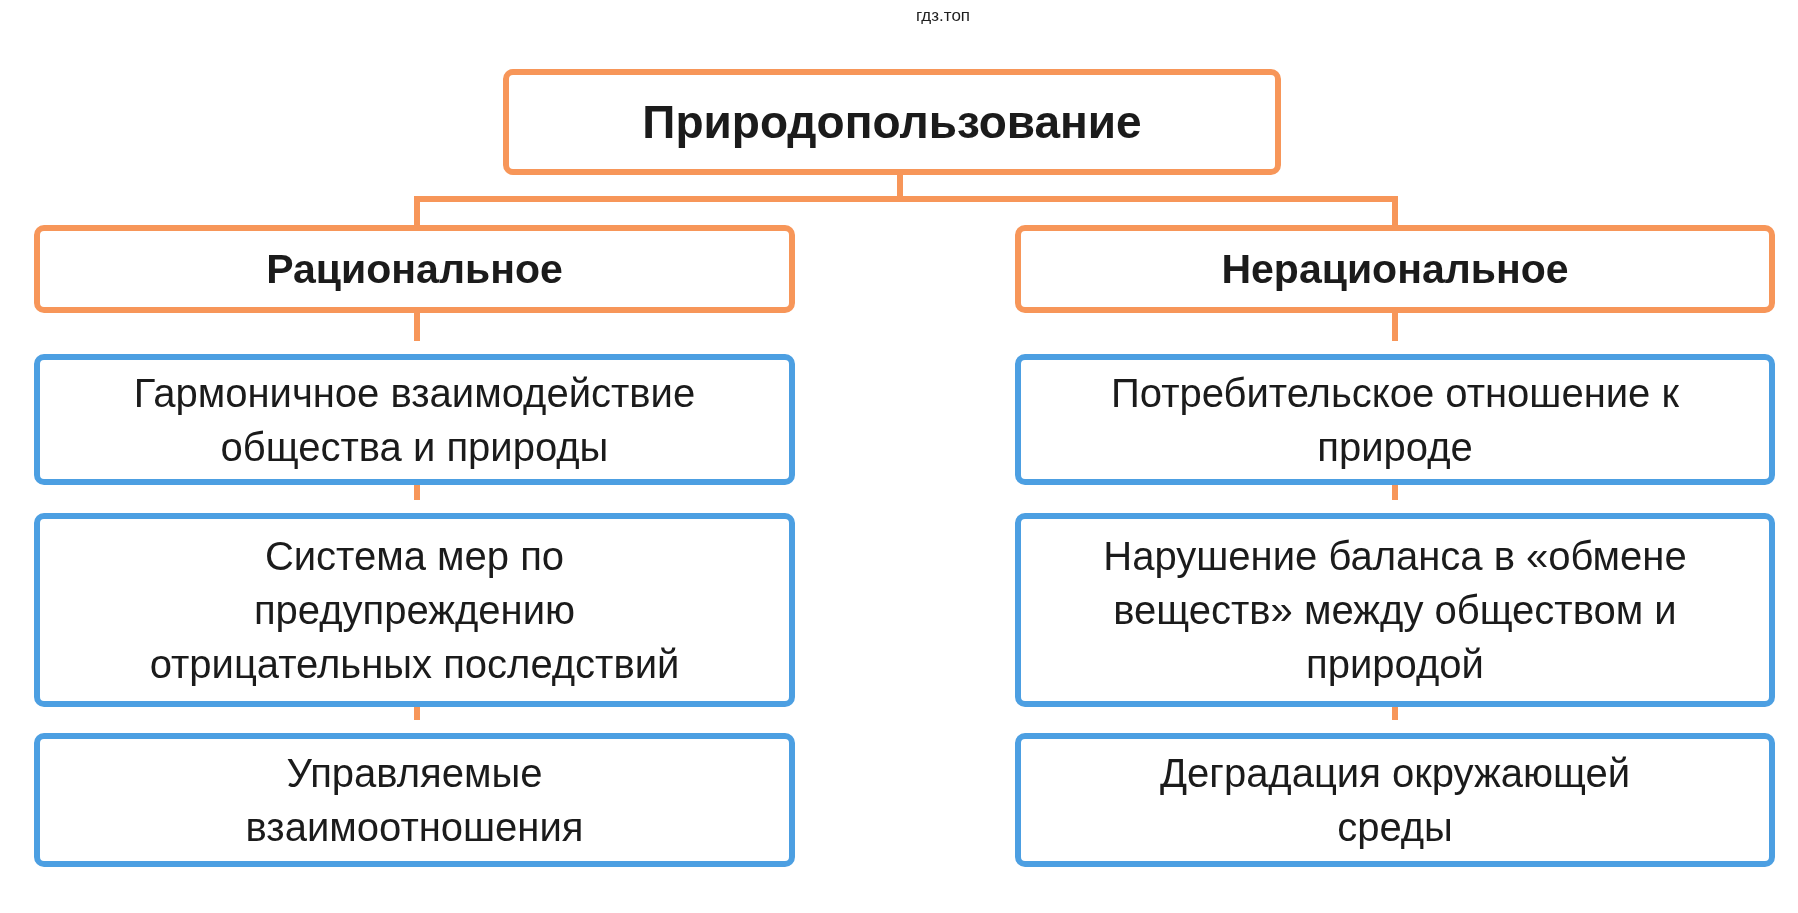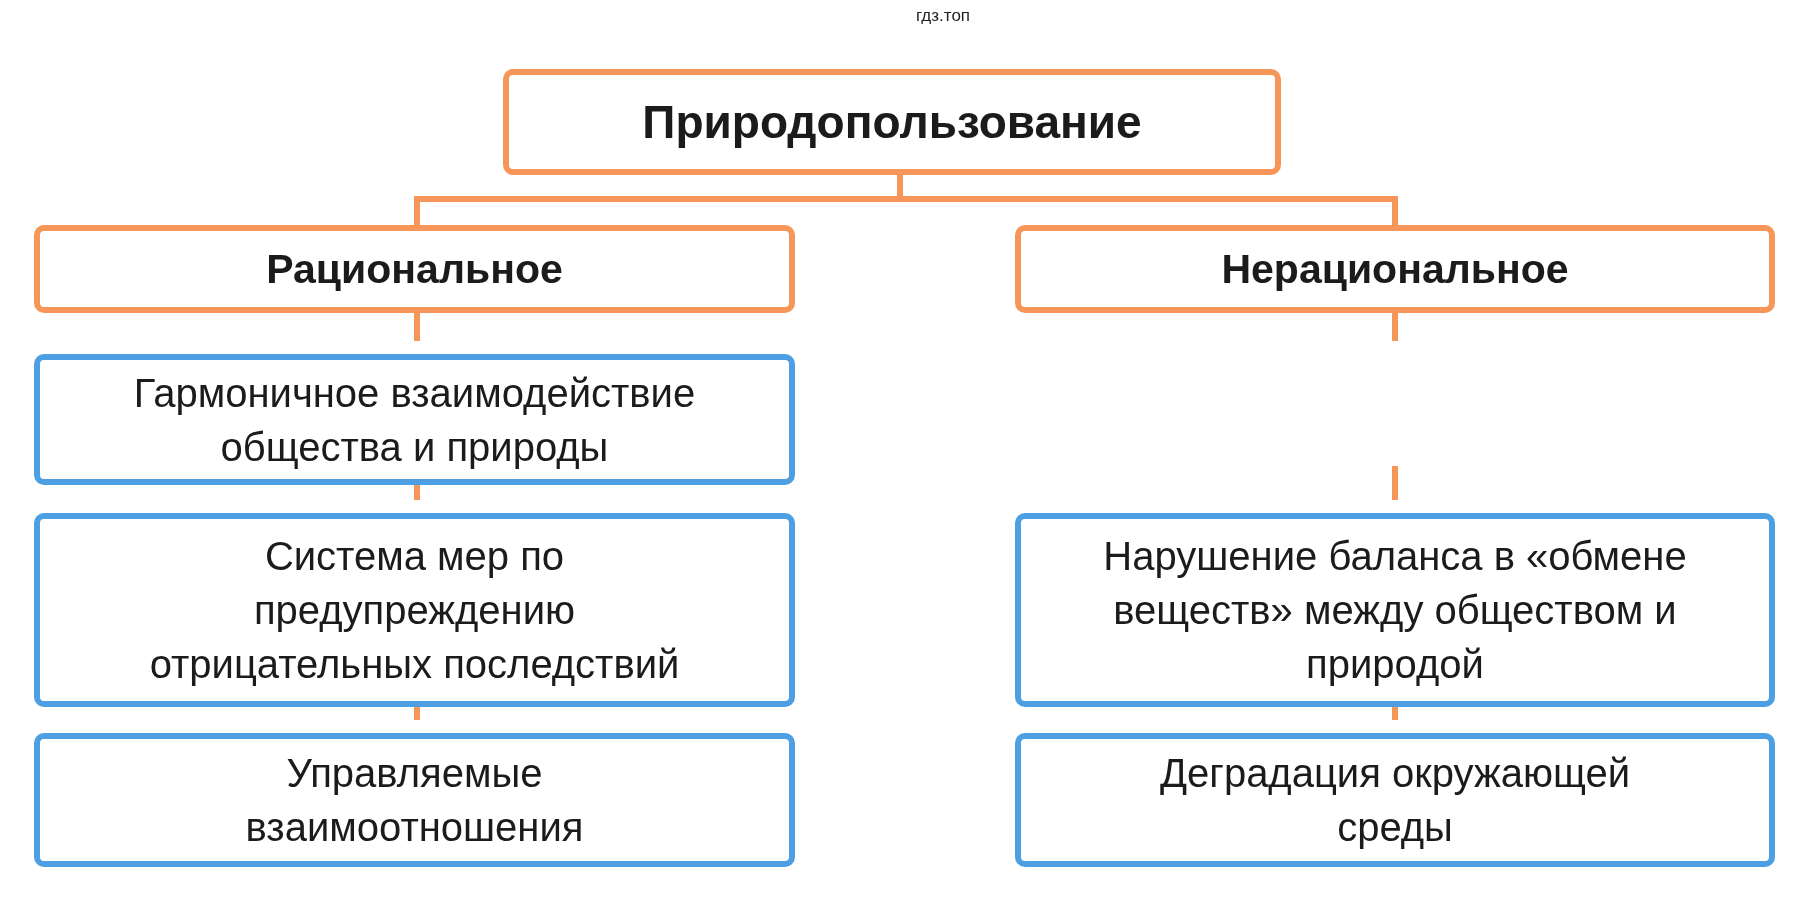--- a/index.html
+++ b/index.html
@@ -111,20 +111,24 @@
     <span class="line">отрицательных последствий</span>
   </div>
   <div class="node node-blue leaf leaf-3 col-left">
     <span class="line">Управляемые</span>
     <span class="line">взаимоотношения</span>
   </div>
 
   <div class="node node-orange branch-node col-right">
     <span class="line">Нерациональное</span>
   </div>
+  <div class="node node-blue leaf leaf-1 col-right">
+    <span class="line">Потребительское отношение к</span>
+    <span class="line">природе</span>
+  </div>
   <div class="node node-blue leaf leaf-2 col-right">
     <span class="line">Нарушение баланса в «обмене</span>
     <span class="line">веществ» между обществом и</span>
     <span class="line">природой</span>
   </div>
   <div class="node node-blue leaf leaf-3 col-right">
     <span class="line">Деградация окружающей</span>
     <span class="line">среды</span>
   </div>
 

